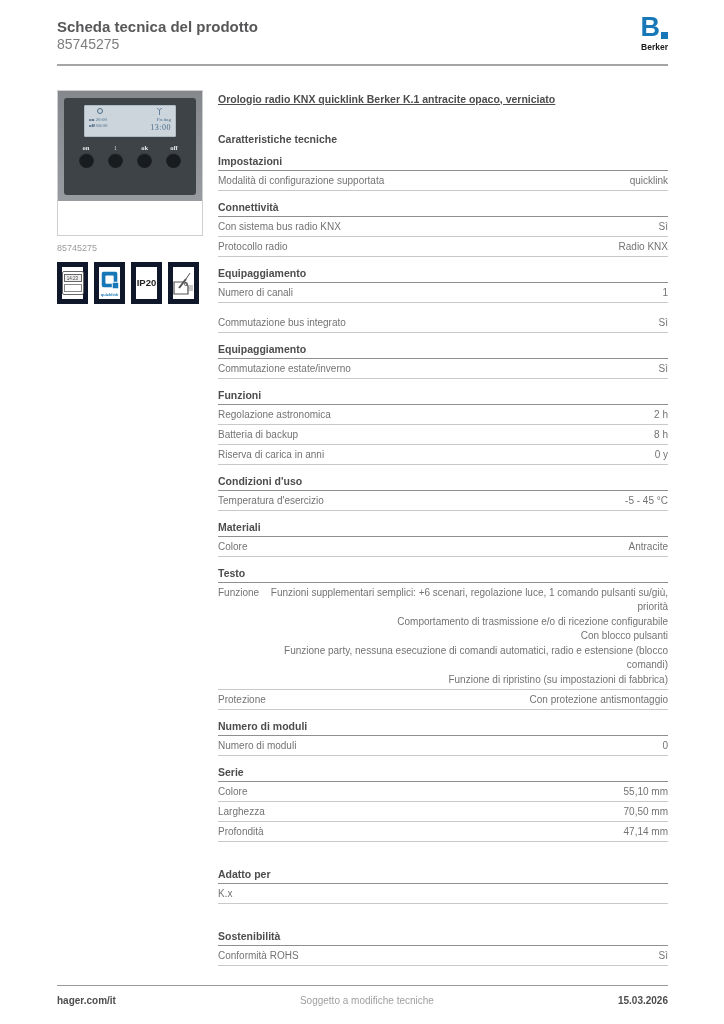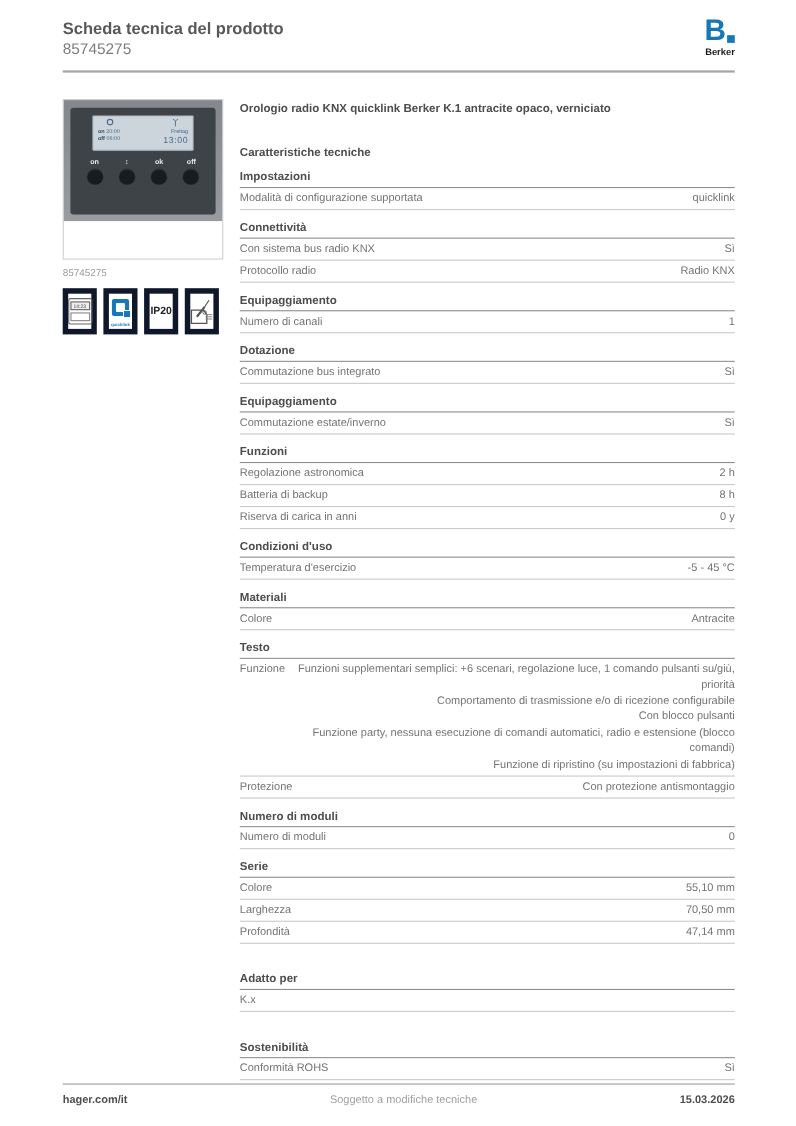--- a/index.html
+++ b/index.html
@@ -18,21 +18,21 @@
   .header-rule { height:2px; background:#a5a5a5; margin:10px 56px 0 57px; }
 
   
   .content { display:flex; gap:15px; padding:24px 56px 0 57px; align-items:flex-start; }
   .left-col { width:146px; flex:0 0 146px; }
   .right-col { flex:1; min-width:0; }
 
   
   .product-image { width:146px; height:146px; border:1px solid #cfcfcf; background:#fff; }
   .photo { height:110px; background:linear-gradient(#84888d,#989ca1); padding:7px 6px 6px 6px; }
-  .device-panel { height:100%; background:#3e4348; border-radius:3px; padding:5px 8px 0 8px; }
+  .device-panel { height:100%; background:#3e4348; border-radius:3px; padding:5px 8px 0 8px;font-family:Liberation Serif, serif; }
   .lcd { width:92px; margin:2px auto 0 auto; background:#ccd5dc; border:1px solid #b0bac2; border-radius:1px; padding:2px 4px 3px 4px; color:#4a6b8a; font-size:5px; line-height:1.3; }
   .lcd-top { display:flex; justify-content:space-between; align-items:center; padding:0 8px; }
   .lcd-clock { width:6px; height:6px; border:1px solid #4a6b8a; border-radius:50%; }
   .lcd-body { display:flex; justify-content:space-between; margin-top:2px; }
   .lcd-col-l b { color:#2e4d6b; }
   .lcd-day { text-align:right; }
   .lcd-time { font-size:8px; text-align:right; letter-spacing:0.5px; }
   .btn-row { display:flex; justify-content:space-between; margin-top:6px; padding:0 4px; }
   .btn-col { text-align:center; width:20px; }
   .btn-label { color:#e8e8e8; font-size:6.5px; font-weight:bold; line-height:1.4; }
@@ -43,21 +43,21 @@
   
   .badge-row { display:flex; gap:6px; margin-top:9px; }
   .badge { width:31px; height:42px; border:5px solid #0f172a; background:#fff; display:flex; flex-direction:column; align-items:center; justify-content:center; }
   .timer-glyph { width:22px; height:24px; border:1px solid #666; border-radius:2px; padding:2px 1px; }
   .timer-screen { border:1px solid #666; height:8px; font-size:4.5px; color:#444; text-align:center; line-height:7px; letter-spacing:0; background:#eee; }
   .timer-lower { border:1px solid #888; height:8px; margin-top:2px; }
   .ql-text { font-size:4px; color:#1777b7; font-weight:bold; margin-top:1px; }
   .ip-badge span { font-size:9.5px; font-weight:bold; color:#222; }
 
   
-  .product-title { font-size:10.5px; font-weight:bold; color:#4d4d4d; line-height:1.3; margin-top:3px; }
+  .product-title { font-size:10.5px; font-weight:bold; color:#4d4d4d; line-height:1.3; margin-top:3px;text-decoration:underline; }
   .tech-title { font-size:10.5px; font-weight:bold; color:#4d4d4d; margin-top:27px; }
   #sections { margin-top:7px; }
   .spec-section { margin-top:10px; }
   .spec-section.spaced { margin-top:26px; }
   .sec-heading { font-size:10.5px; font-weight:bold; color:#4d4d4d; padding-bottom:3px; border-bottom:1px solid #8f8f8f; }
   .spec-row { display:flex; justify-content:space-between; align-items:flex-start; border-bottom:1px solid #c9c9c9; padding:2.5px 0 2px 0; font-size:10px; color:#737373; line-height:1.45; }
   .row-label { white-space:nowrap; padding-right:10px; }
   .row-value { flex:1; text-align:right; }
 
   
@@ -188,21 +188,20 @@
             </div>
           </section>
           <section class="spec-section">
             <div class="sec-heading">Equipaggiamento</div>
             <div class="spec-row">
               <div class="row-label">Numero di canali</div>
               <div class="row-value">1</div>
             </div>
           </section>
           <section class="spec-section">
-            <div class="sec-heading">Dotazione</div>
             <div class="spec-row">
               <div class="row-label">Commutazione bus integrato</div>
               <div class="row-value">Sì</div>
             </div>
           </section>
           <section class="spec-section">
             <div class="sec-heading">Equipaggiamento</div>
             <div class="spec-row">
               <div class="row-label">Commutazione estate/inverno</div>
               <div class="row-value">Sì</div>

